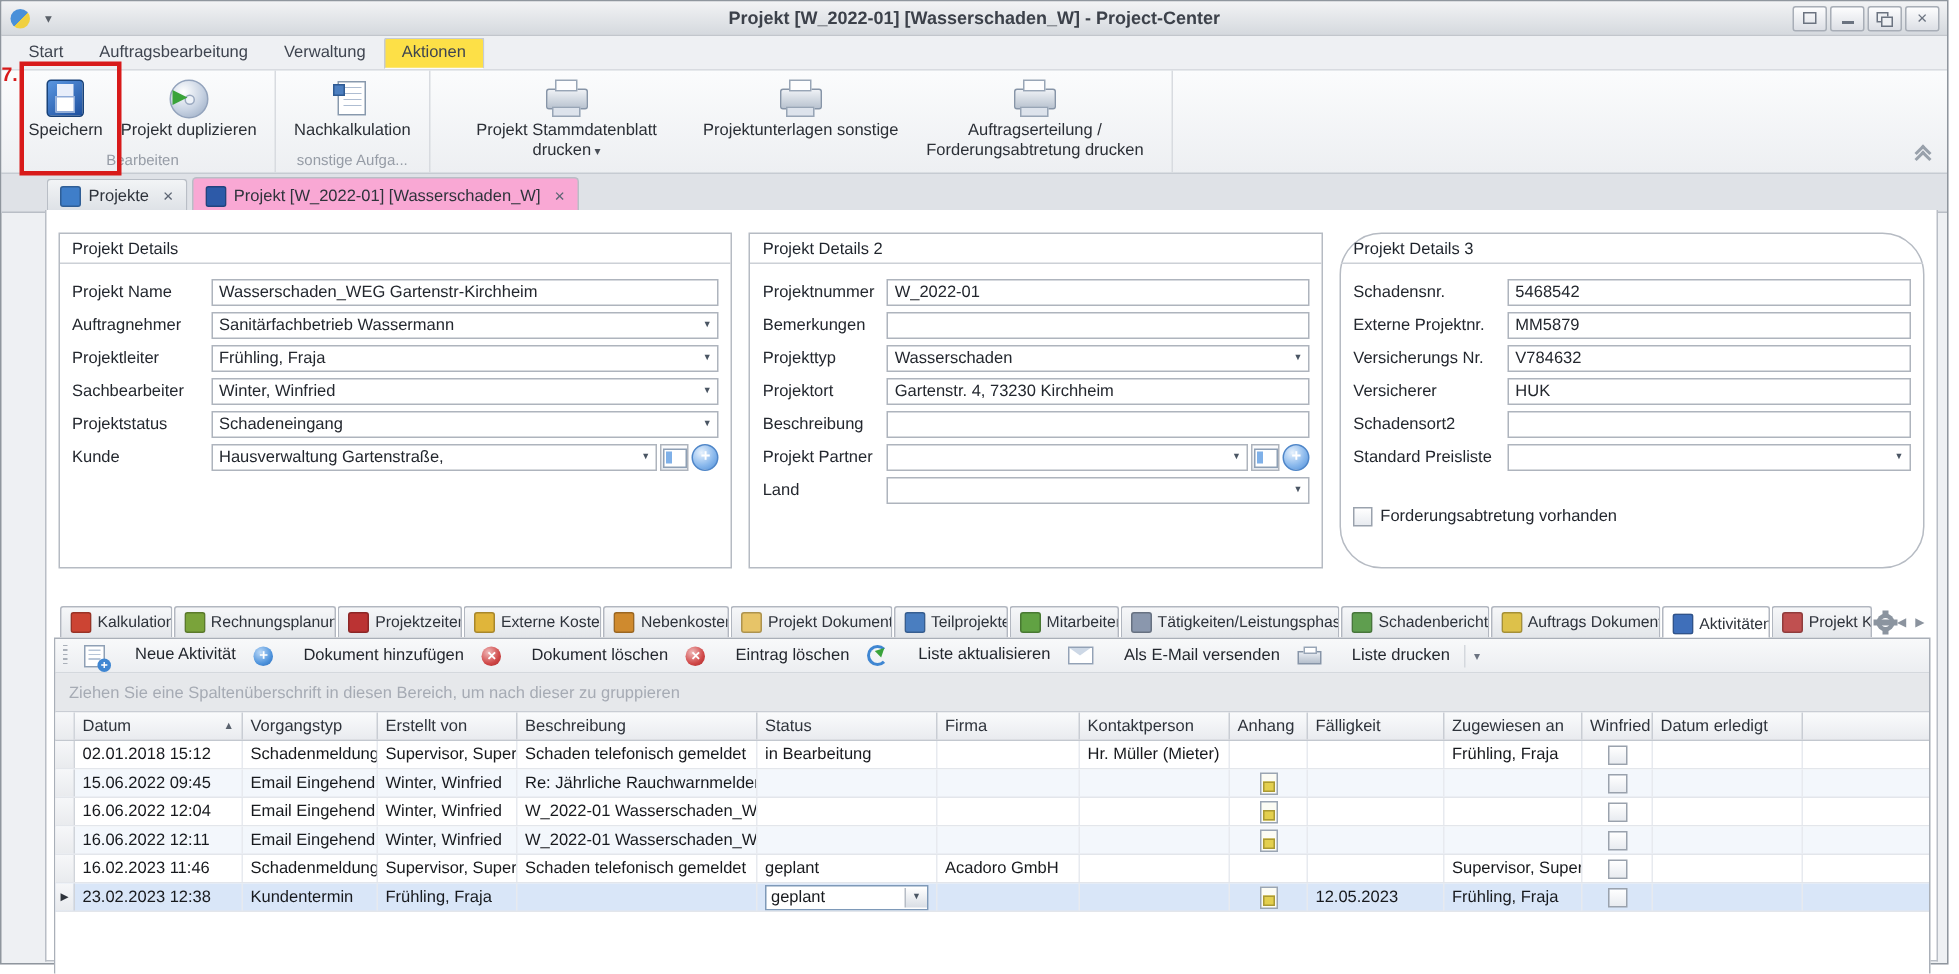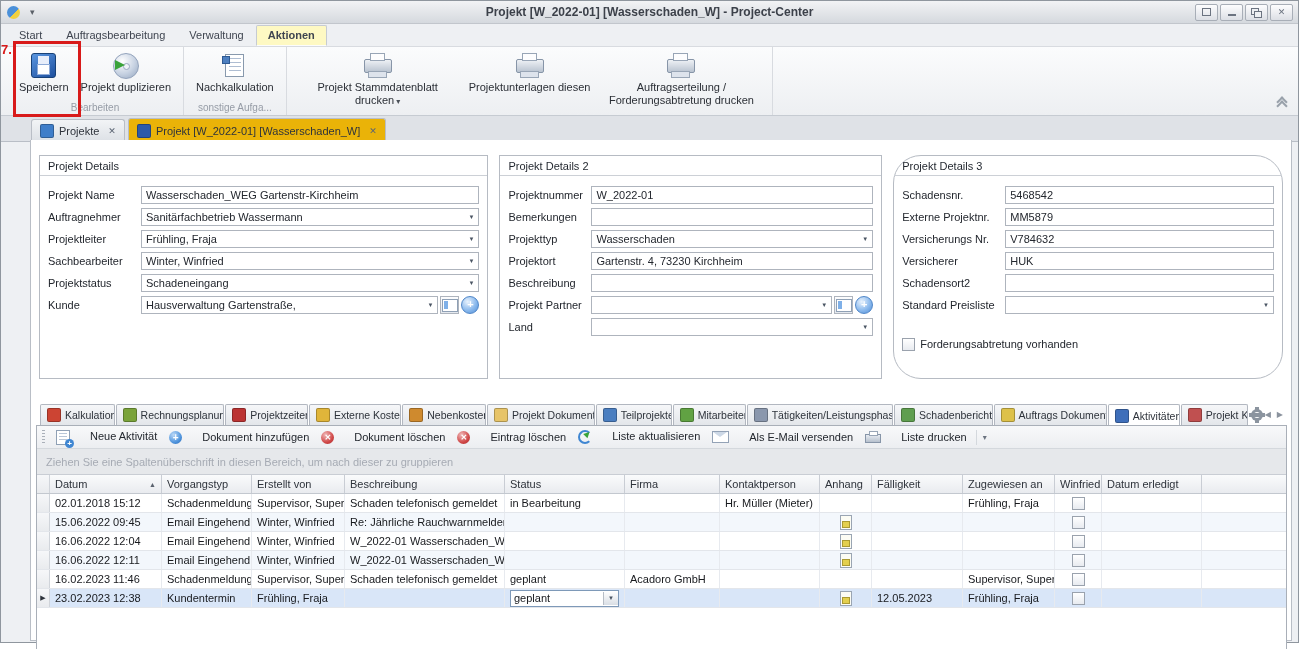--- a/index.html
+++ b/index.html
@@ -15,21 +15,21 @@
   .wb{width:21px;height:15px;border:1px solid #a8aeb7;border-radius:2px;background:linear-gradient(#fdfdfe,#dcdfe5);display:flex;align-items:center;justify-content:center;position:relative;}
   .wb-style::after{content:"";width:7px;height:6px;border:1px solid #6b7380;}
   .wb-min::after{content:"";width:8px;height:2px;background:#6b7380;margin-top:6px;}
   .wb-restore::before{content:"";position:absolute;left:5px;top:3px;width:6px;height:5px;border:1px solid #6b7380;background:#eef0f3;}
   .wb-restore::after{content:"";position:absolute;left:8px;top:6px;width:6px;height:5px;border:1px solid #6b7380;background:#eef0f3;}
   .wb-close::after{content:"✕";color:#6b7380;font-size:9px;line-height:9px;}
 
   
   .ribbon-tabs{height:22px;background:#eef0f3;display:flex;align-items:flex-end;padding-left:6px;}
   .rtab{padding:3px 11px 4px;color:#3f4550;border:1px solid transparent;margin-top:28px;}
-  .rtab.active{background:#fef9c3;border-color:#c6cbd2;border-bottom-color:#fbfcfd;border-radius:2px 2px 0 0;font-weight:bold;}
+  .rtab.active{background:#fde047;border-color:#c6cbd2;border-bottom-color:#fbfcfd;border-radius:2px 2px 0 0;}
   .ribbon-body{height:68px;background:linear-gradient(#fbfcfd,#edeff2);border-top:1px solid #d8dbe0;border-bottom:1px solid #c6cbd2;display:flex;padding-left:6px;position:relative;}
   .rgroup{display:flex;flex-direction:column;border-right:1px solid #d8dbe0;padding:1px 3px 0;}
   .rg-btns{display:flex;flex:1;gap:2px;align-items:stretch;padding:1px 4px;}
   .rg-label{text-align:center;color:#969ca6;font-size:10px;height:13px;line-height:12px;}
   .rbtn{display:flex;flex-direction:column;align-items:center;padding:2px 5px 0;max-width:158px;border-radius:3px;color:#2b2f36;text-align:center;line-height:1.15;}
   .icon-wrap{height:29px;display:flex;align-items:center;justify-content:center;margin-bottom:1px;}
   .caret{font-size:8px;color:#4a5058;}
   .collapse-ribbon{position:absolute;right:10px;bottom:6px;width:12px;height:11px;}
   .collapse-ribbon::before,.collapse-ribbon::after{content:"";position:absolute;left:2px;width:6px;height:6px;border-top:2px solid #99a1ab;border-right:2px solid #99a1ab;transform:rotate(-45deg);}
   .collapse-ribbon::before{top:0;} .collapse-ribbon::after{top:4px;}
@@ -76,21 +76,21 @@
   .filter-row-icon,.custom-filter-icon{width:0;height:0;border-left:5px solid transparent;border-right:5px solid transparent;border-top:6px solid #8b99a9;position:relative;margin:3px 2px 0;}
   .filter-row-icon::after,.custom-filter-icon::after{content:"";position:absolute;left:-1px;top:-1px;width:2px;height:6px;background:#8b99a9;}
   .filter-row-icon::before{content:"";position:absolute;left:1px;top:-9px;width:5px;height:5px;border-radius:50%;background:#3db13d;}
   .custom-filter-icon::before{content:"";position:absolute;left:1px;top:-9px;width:5px;height:5px;background:#3db13d;transform:rotate(45deg);}
   .edit-filter-icon{width:13px;height:10px;background:#efe08a;border:1px solid #b3a040;border-radius:1px;margin-top:2px;}
   .edit-filter-icon::after{content:"";position:absolute;left:2px;top:2px;width:8px;height:1px;background:#8a7a28;box-shadow:0 3px 0 #8a7a28;}
 
   
   .doc-tabs{height:25px;background:#dfe2e7;display:flex;align-items:flex-end;padding-left:30px;border-bottom:1px solid #b9bec6;}
   .dtab{display:flex;align-items:center;gap:5px;padding:0 8px;border:1px solid #b9bec6;border-bottom:none;border-radius:3px 3px 0 0;background:linear-gradient(#f2f4f6,#dde1e6);color:#2e333b;margin-right:3px;height:21px;}
-  .dtab.active{background:#eab308;height:23px;margin-bottom:-1px;}
+  .dtab.active{background:#f9a8d4;height:23px;margin-bottom:-1px;}
   .dtab .close{color:#5c6573;font-size:9px;margin-left:4px;}
 
   
   .content{position:absolute;left:29px;top:139px;width:1260px;height:500px;background:#fff;border:1px solid #b9bec6;border-top:none;}
   .panels{display:flex;gap:11px;padding:15px 8px 0;}
   .panel{border:1px solid #b6bbc3;background:#fff;height:224px;box-sizing:border-box;}
   .panel:nth-child(1){width:452px;} .panel:nth-child(2){width:385px;} .panel:nth-child(3){width:392px;border-radius:28px;}
   .panel-title{padding:4px 8px 3px;border-bottom:1px solid #ccd0d6;color:#1f242c;}
   .panel-body{padding:8px 8px 0;}
   .frow{display:flex;align-items:center;height:22px;}
@@ -197,21 +197,21 @@
             <div class="rbtn">
               <div class="icon-wrap">
                 <span class="ic print-icon"></span>
               </div>
               <div class="rbtn-label">Projekt Stammdatenblatt drucken<span class="caret"> ▾</span></div>
             </div>
             <div class="rbtn">
               <div class="icon-wrap">
                 <span class="ic print-icon"></span>
               </div>
-              <div class="rbtn-label">Projektunterlagen diesen</div>
+              <div class="rbtn-label">Projektunterlagen sonstige</div>
             </div>
             <div class="rbtn">
               <div class="icon-wrap">
                 <span class="ic print-icon"></span>
               </div>
               <div class="rbtn-label">Auftragserteilung / Forderungsabtretung drucken</div>
             </div>
           </div>
         </div>
       </div>

